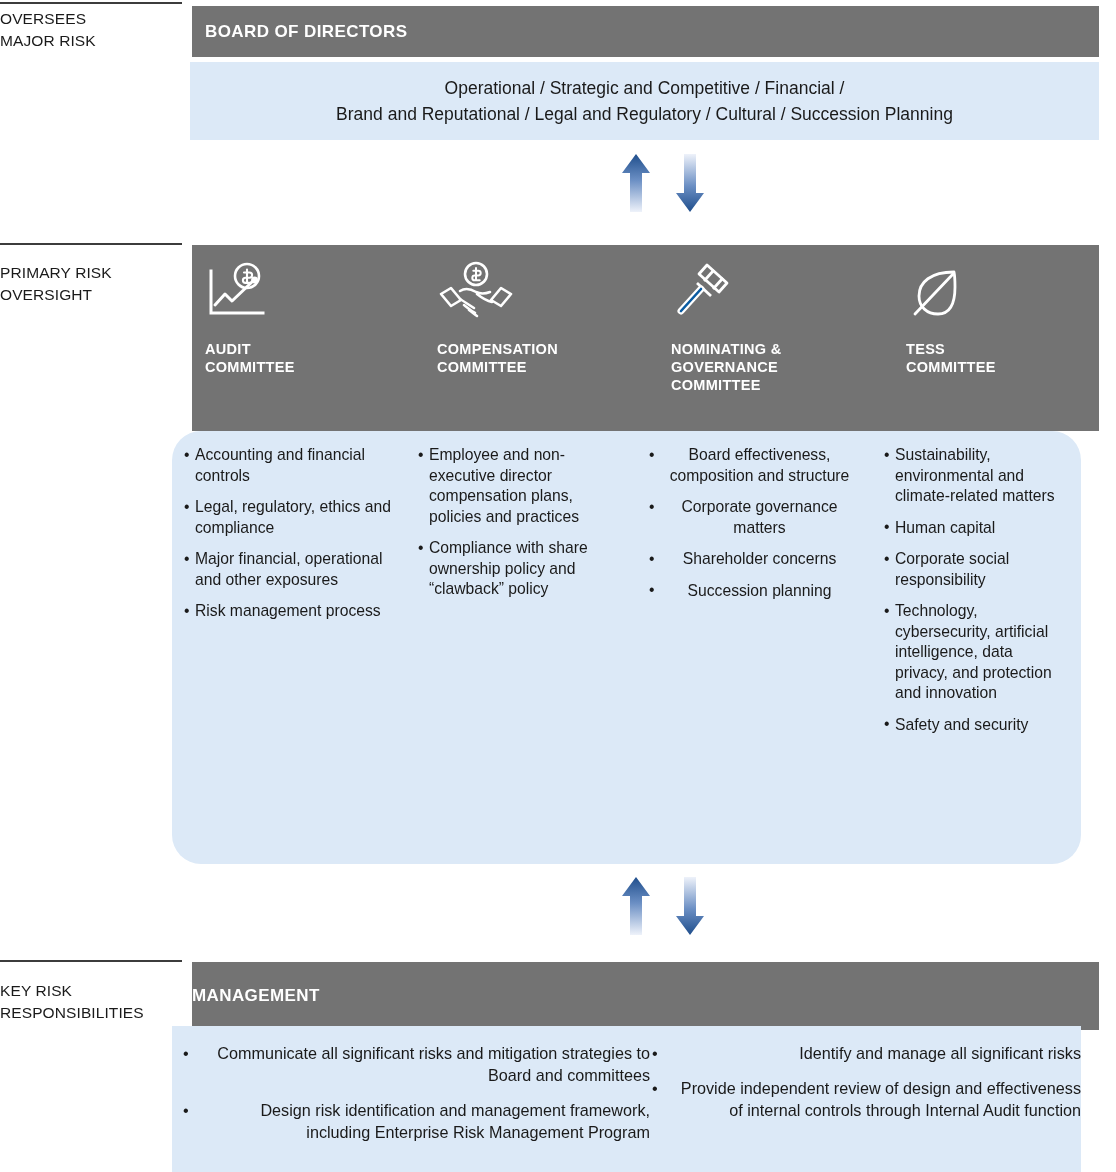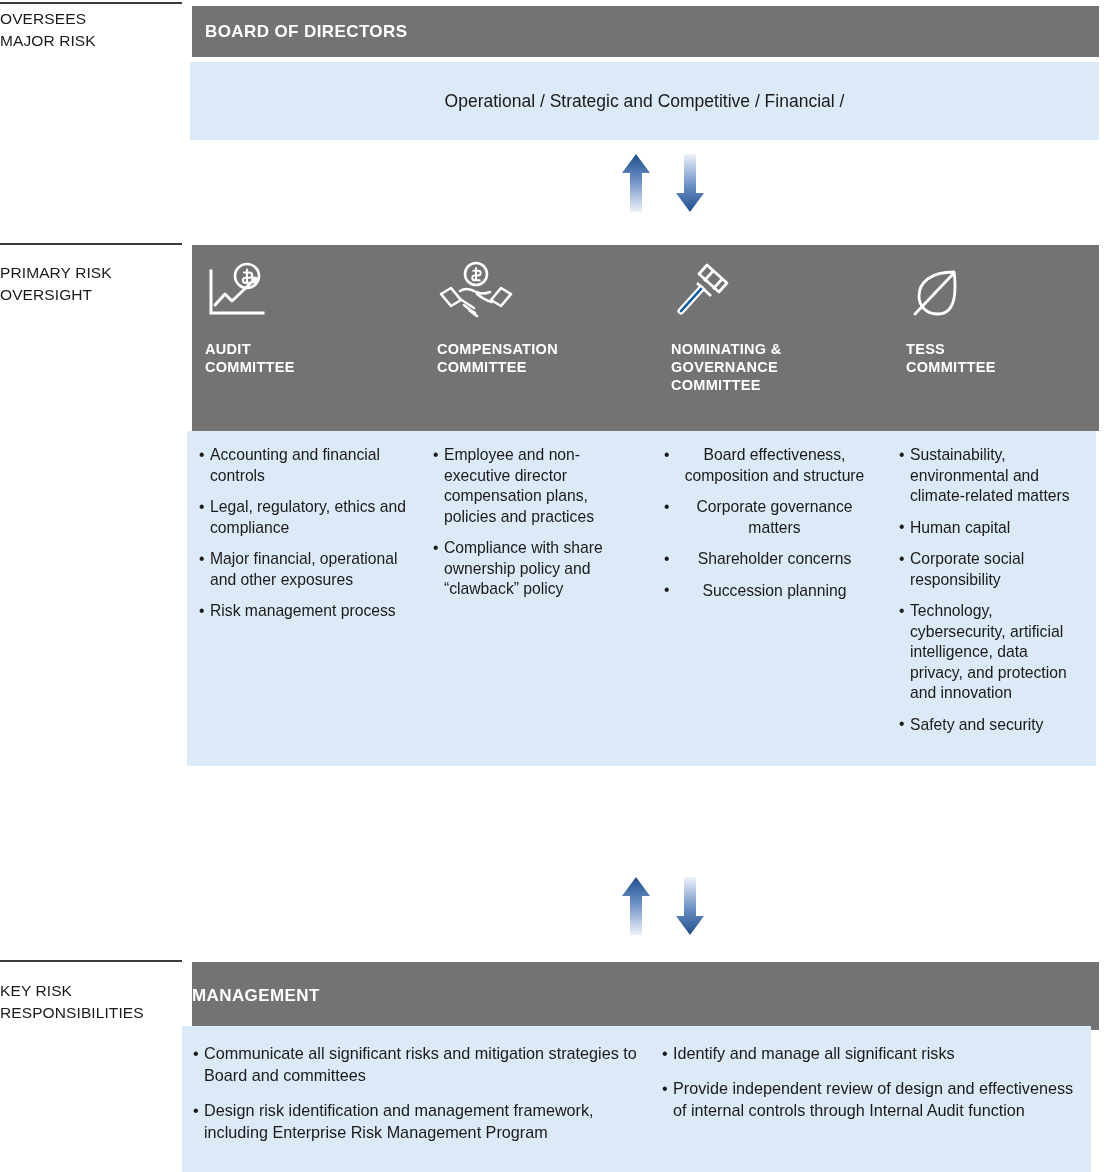--- a/index.html
+++ b/index.html
@@ -85,24 +85,25 @@
   .arrow-pair svg { display: block; }
 
   
   .committee-header-band {
     left: 192px;
     top: 245px;
     width: 907px;
     height: 186px;
   }
   .committee-body-band {
-    left: 187px;
+    left: 172px;
     top: 431px;
     width: 909px;
-    height: 335px;
+    height: 433px;
+    border-radius: 29px;
   }
   .col {
     position: absolute;
     top: 0;
   }
   .col-icon {
     position: absolute;
     top: 16px;
     height: 60px;
   }
@@ -142,25 +143,26 @@
     left: 192px;
     top: 962px;
     width: 907px;
     height: 68px;
     font-size: 17px;
     letter-spacing: 0.4px;
     display: flex;
     align-items: center;
   }
   .mgmt-body {
-    left: 182px;
+    left: 172px;
     top: 1026px;
     width: 909px;
     height: 146px;
     display: flex;
+    text-align: right;
   }
   .mgmt-col {
     position: relative;
     padding-top: 16px;
   }
   .mgmt-col.left  { width: 478px; padding-left: 11px; }
   .mgmt-col.right { width: 431px; padding-left: 2px; }
   .mgmt-col li {
     list-style: none;
     position: relative;
@@ -192,20 +194,21 @@
 
   <div class="rail-rule" style="top:960px;"></div>
   <div class="rail-label" style="top:980px;">KEY RISK
 RESPONSIBILITIES</div>
 
   <div class="blue-header board-title">
     <span>BOARD OF DIRECTORS</span>
   </div>
   <div class="light-panel board-body">
     <div class="line">Operational / Strategic and Competitive / Financial /</div>
+    <div class="line">Brand and Reputational / Legal and Regulatory / Cultural / Succession Planning</div>
   </div>
 
   <div class="arrow-pair" style="left:614px; top:150px;">
     <svg width="120" height="70" viewBox="0 0 120 70">
       <defs>
         <linearGradient id="gUp" x1="0" y1="1" x2="0" y2="0">
           <stop offset="0%" stop-color="#eef2fa"></stop>
           <stop offset="55%" stop-color="#6b8fc4"></stop>
           <stop offset="100%" stop-color="#1f4e8c"></stop>
         </linearGradient>

